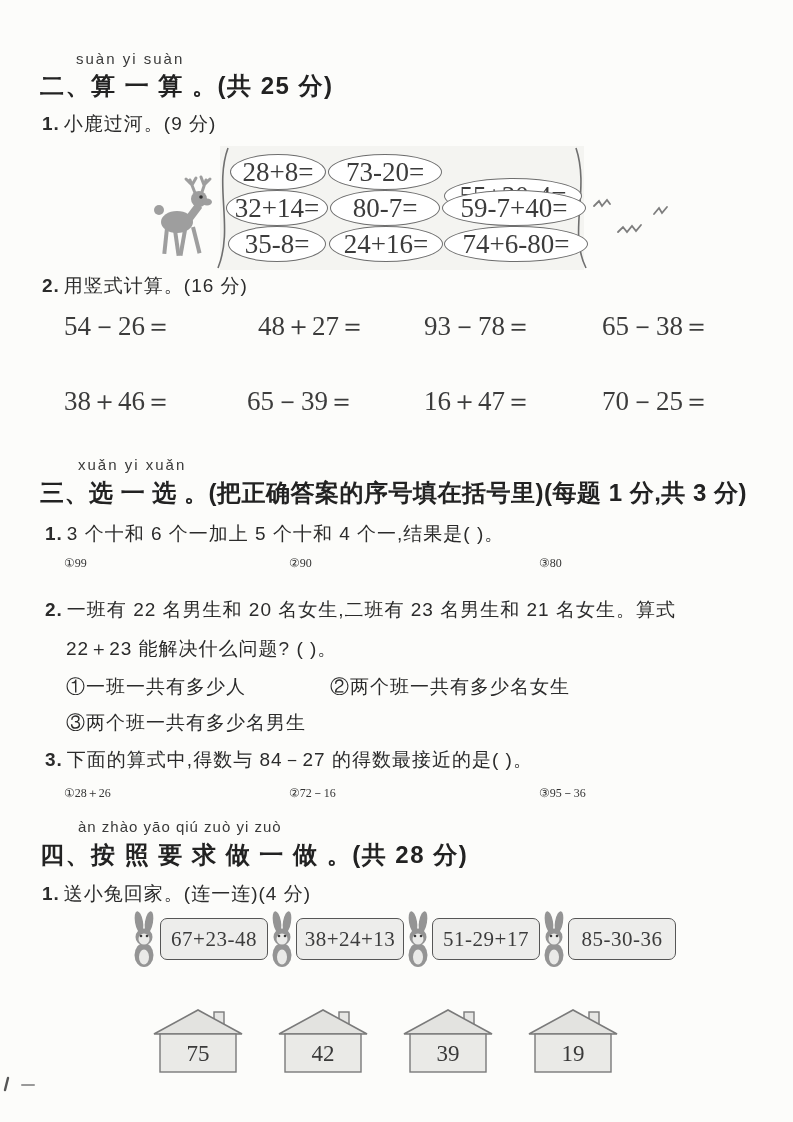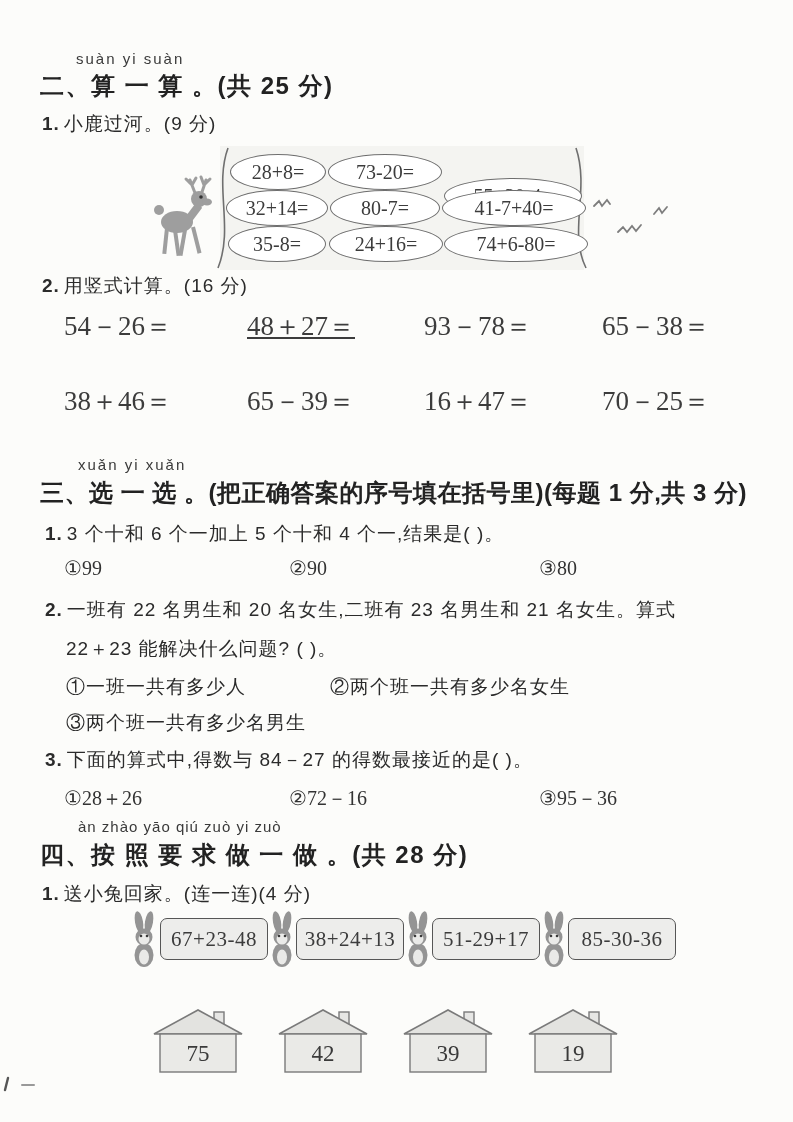--- a/index.html
+++ b/index.html
@@ -7,32 +7,32 @@
     position:relative; width:793px; height:1122px; margin:0 auto;
     background:#fcfcfa; overflow:hidden;
     font-family:"Liberation Sans", sans-serif; color:#2e2e2e;
   }
   .abs { position:absolute; }
   .pinyin { font-size:15px; color:#3a3a3a; letter-spacing:2px; white-space:nowrap; }
   .heading { font-size:24px; font-weight:bold; color:#222; letter-spacing:1.5px; white-space:nowrap; }
   .cn { font-size:19px; color:#2b2b2b; letter-spacing:1px; white-space:nowrap; }
   .qnum { font-weight:bold; margin-right:4px; }
   .expr { font-family:"Liberation Serif","DejaVu Serif",serif; font-size:27px; color:#3c3c3c; white-space:nowrap; }
-  .opt  { font-family:"Liberation Serif","DejaVu Serif",serif; font-size:20px; color:#333; white-space:nowrap; }
+  .opt  { font-family:"Liberation Serif","DejaVu Serif",serif; font-size:12px; color:#333; white-space:nowrap; }
   .opt-cn { font-size:19px; color:#2b2b2b; letter-spacing:1px; white-space:nowrap; }
 
   
   .scene { left:148px; top:146px; width:560px; height:124px; }
   .river { position:absolute; left:72px; top:0; width:364px; height:124px; background:#f4f4f1; }
   .oval {
     position:absolute; height:34px; background:#ffffff;
     border:1.6px solid #6e6e6e; border-radius:50%;
     display:flex; align-items:center; justify-content:center;
   }
-  .oval .expr { font-size:20px; }
+  .oval .expr { font-size:27px; }
 
   
   .rbox {
     position:absolute; top:10px; height:40px; background:#ededeb;
     border:1.6px solid #565656; border-radius:7px;
     display:flex; align-items:center; justify-content:center;
   }
   .rbox .expr { font-size:21px; letter-spacing:0.5px; }
 </style>
 </head>
@@ -84,21 +84,21 @@
         <span class="expr">55+30-4=</span>
       </div>
 
     <div class="oval" style="left:78px;  top:44px; width:100px;">
         <span class="expr">32+14=</span>
       </div>
     <div class="oval" style="left:182px; top:44px; width:108px;">
         <span class="expr">80-7=</span>
       </div>
     <div class="oval" style="left:294px; top:44px; width:142px;">
-        <span class="expr">41-7+40=</span>
+        <span class="expr">59-7+40=</span>
       </div>
 
     <div class="oval" style="left:80px;  top:80px; width:96px;">
         <span class="expr">35-8=</span>
       </div>
     <div class="oval" style="left:181px; top:80px; width:112px;">
         <span class="expr">24+16=</span>
       </div>
     <div class="oval" style="left:296px; top:80px; width:142px;">
         <span class="expr">74+6-80=</span>
@@ -111,21 +111,21 @@
         <path d="M26 40 l5 -5 l4 5 l5 -6 l4 5 l5 -6"></path>
       </g>
     </svg>
   </div>
 
   <div class="abs cn" style="left:42px; top:273px;">
     <span class="qnum">2.</span><span>用竖式计算。(16 分)</span>
   </div>
 
   <div class="abs expr" style="left:64px;  top:308px;">54－26＝</div>
-  <div class="abs expr" style="left:247px; top:308px;text-decoration:underline;">48＋27＝</div>
+  <div class="abs expr" style="left:258px; top:308px;">48＋27＝</div>
   <div class="abs expr" style="left:424px; top:308px;">93－78＝</div>
   <div class="abs expr" style="left:602px; top:308px;">65－38＝</div>
 
   <div class="abs expr" style="left:64px;  top:383px;">38＋46＝</div>
   <div class="abs expr" style="left:247px; top:383px;">65－39＝</div>
   <div class="abs expr" style="left:424px; top:383px;">16＋47＝</div>
   <div class="abs expr" style="left:602px; top:383px;">70－25＝</div>
 
   <div class="abs pinyin" style="left:78px; top:456px;">xuǎn yi xuǎn</div>
   <div class="abs heading" style="left:40px; top:477px; letter-spacing:0.5px;">三、选 一 选 。(把正确答案的序号填在括号里)(每题 1 分,共 3 分)</div>

